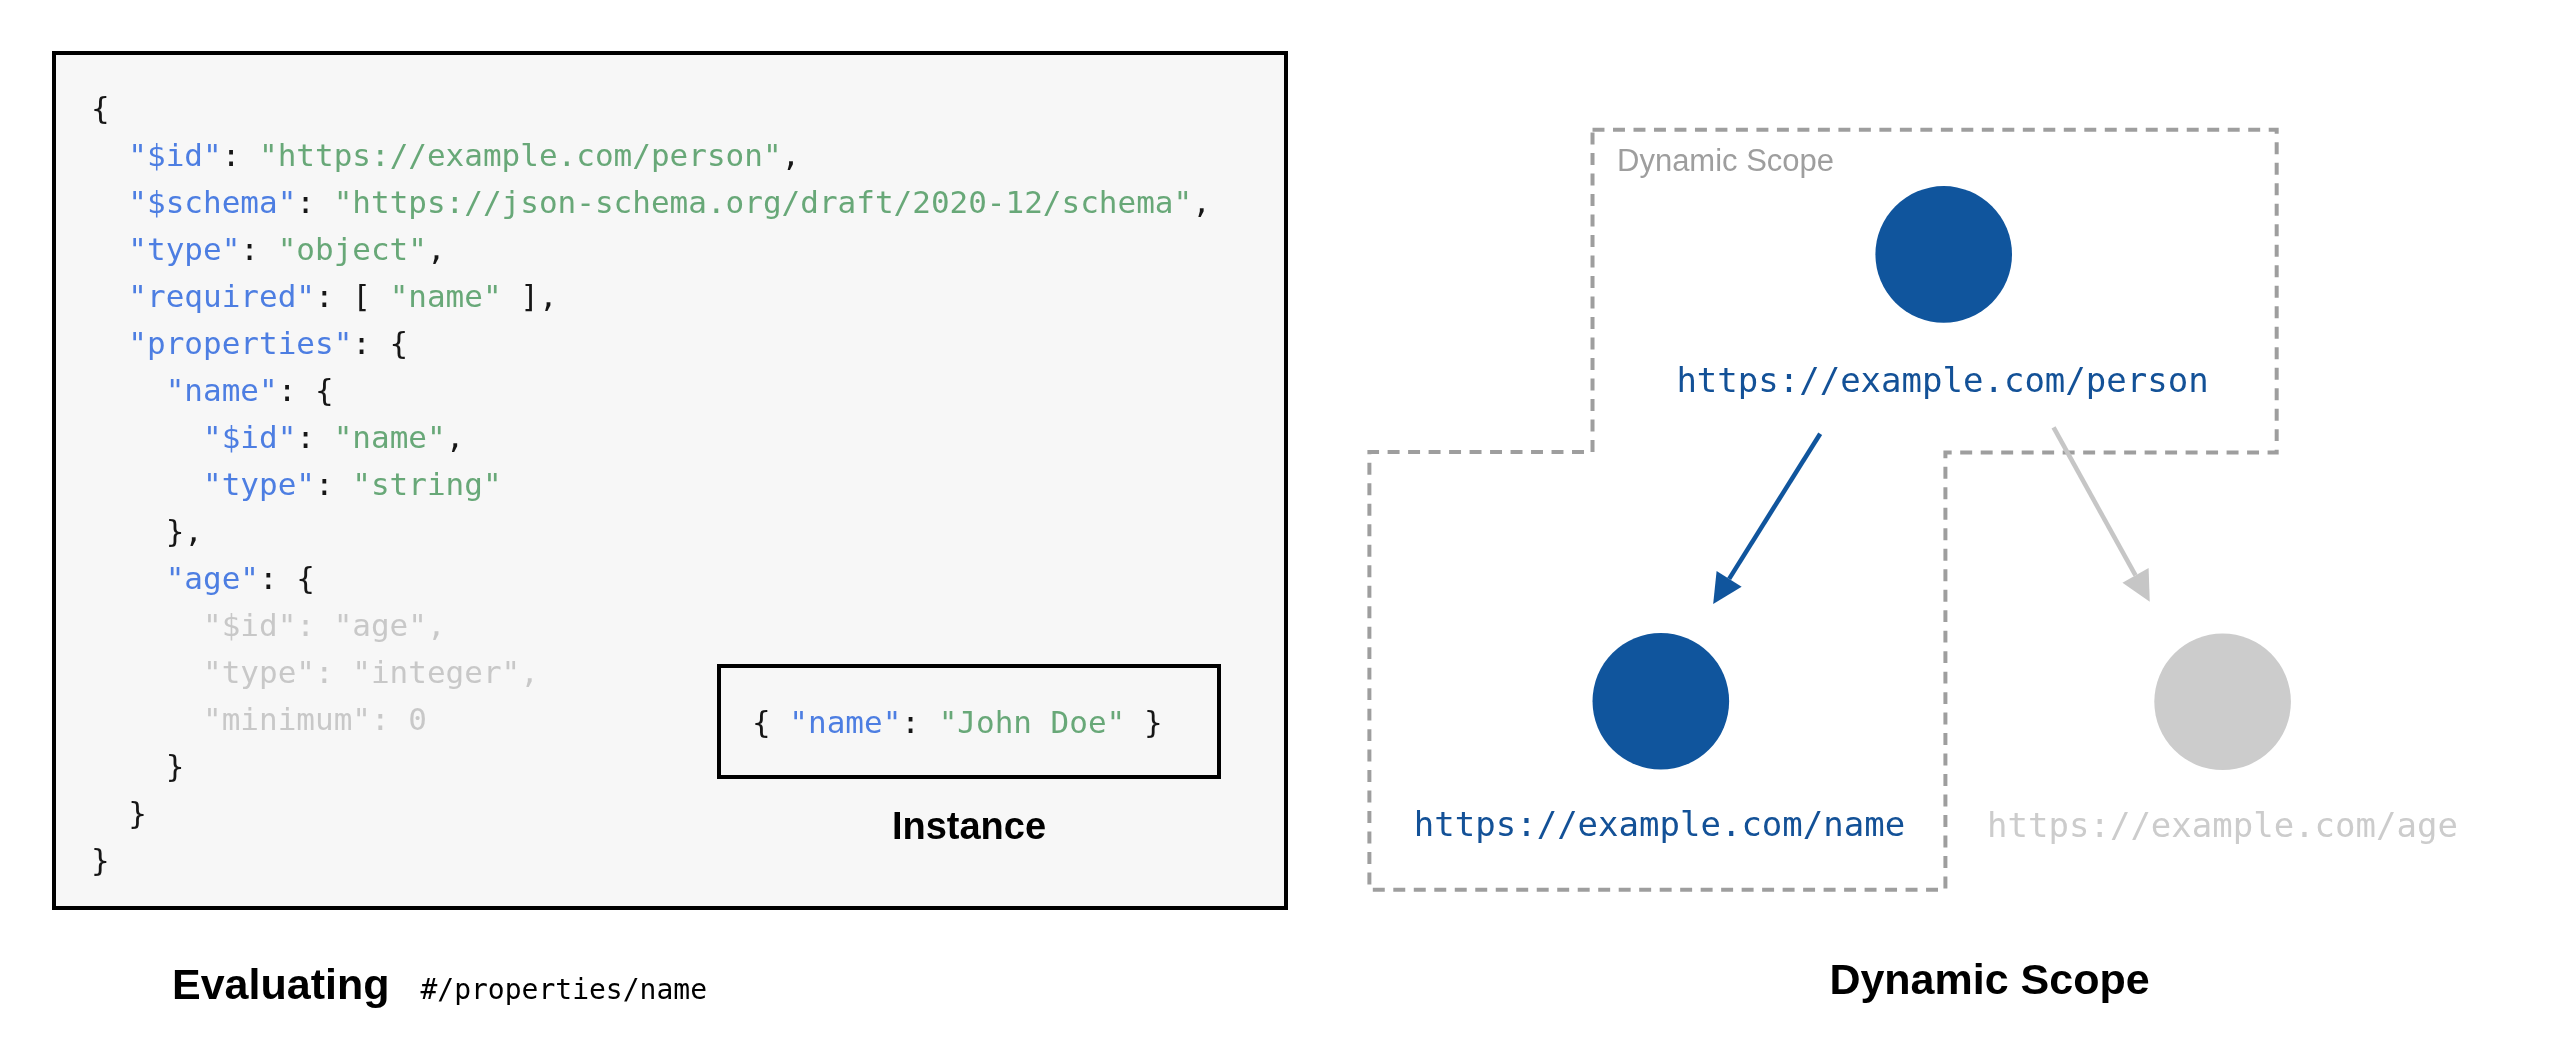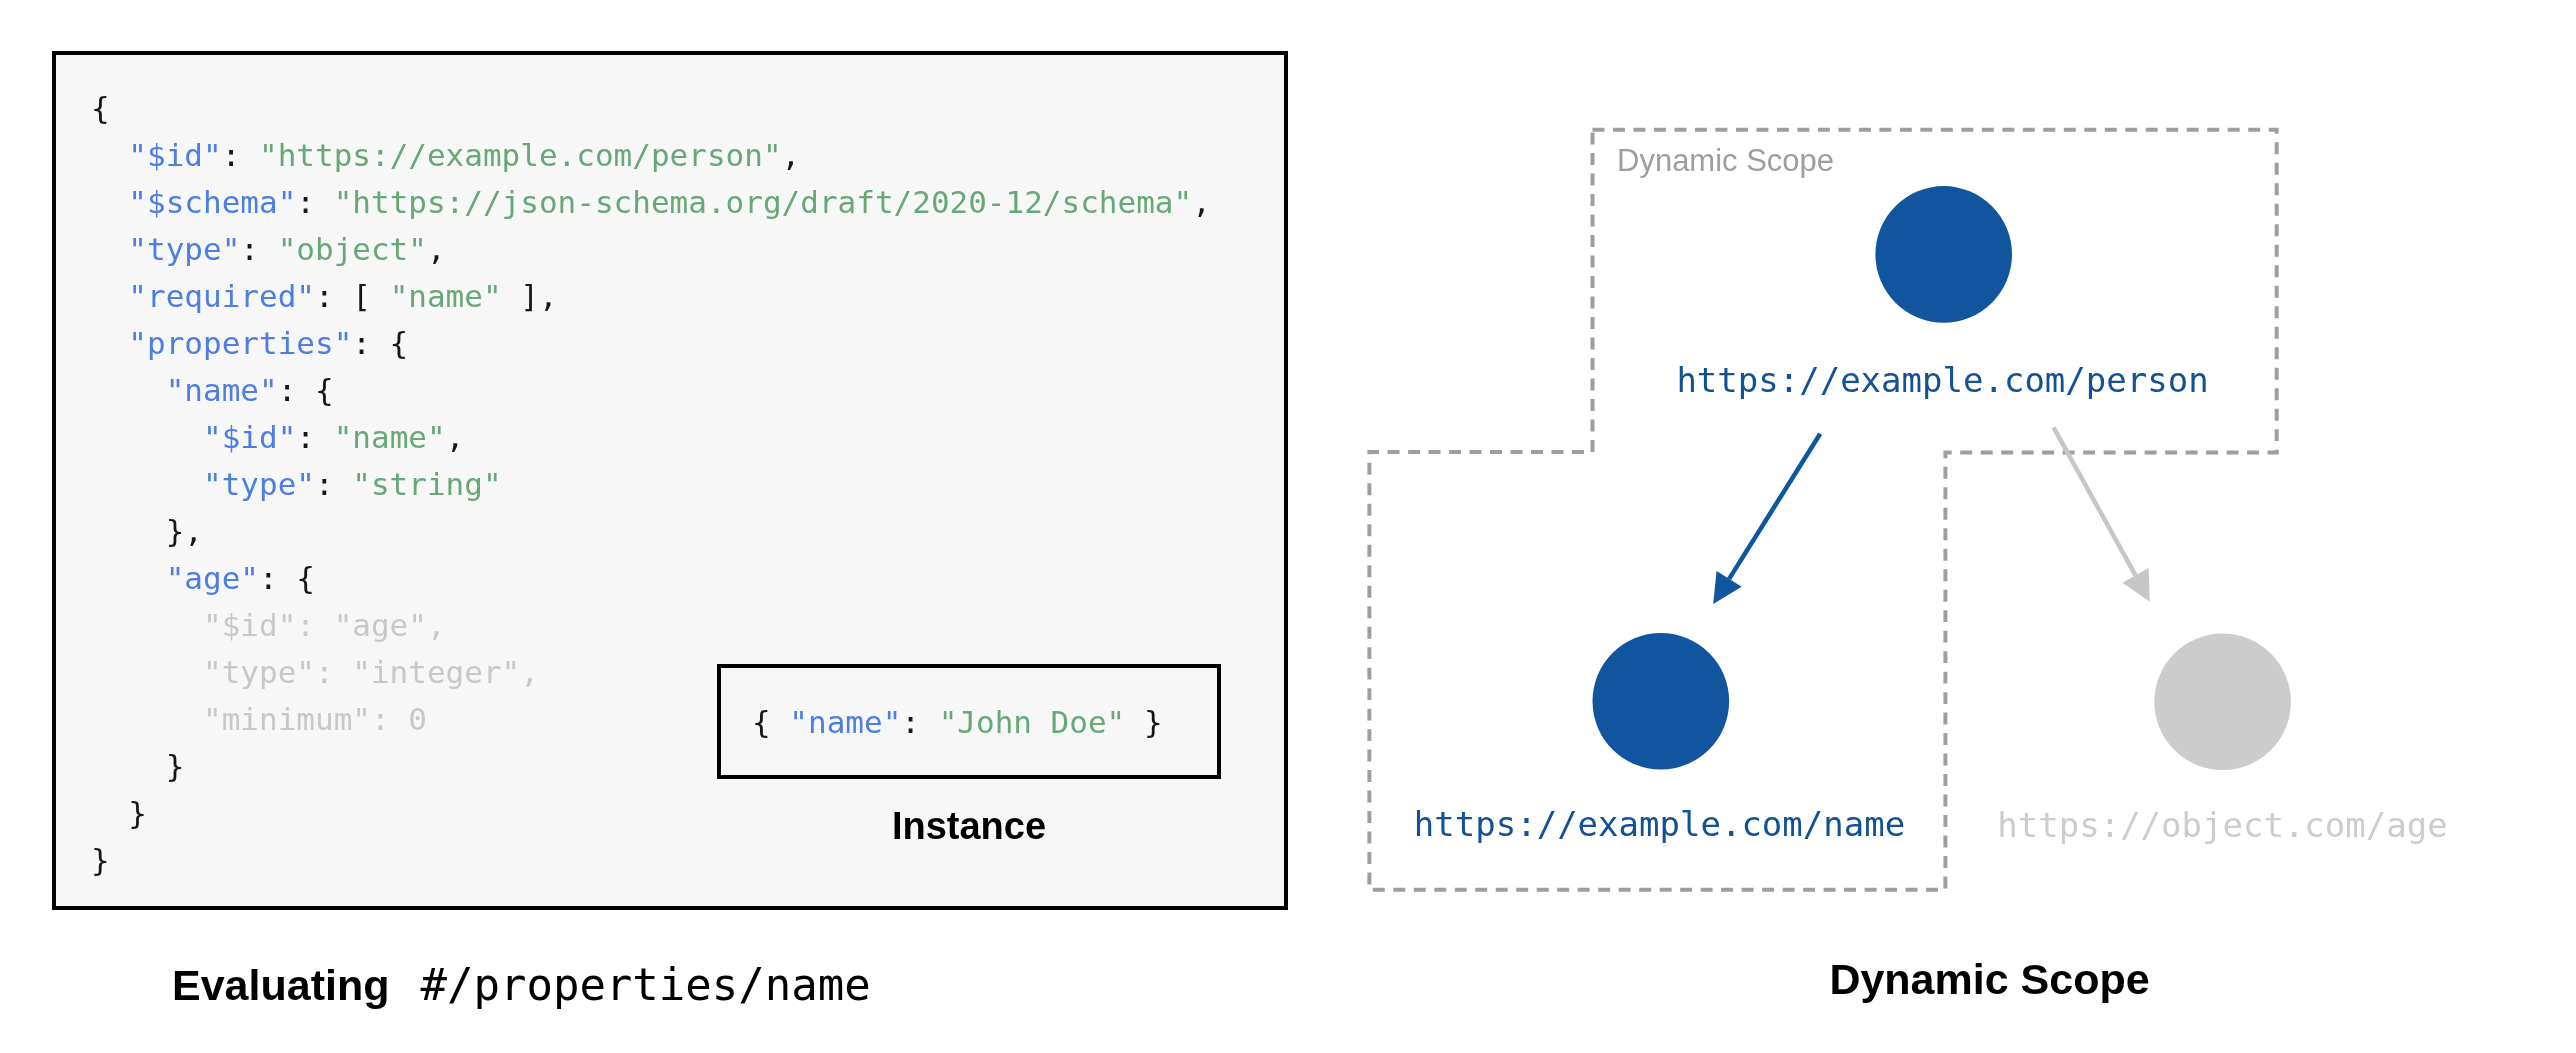--- a/index.html
+++ b/index.html
@@ -39,21 +39,21 @@
     text-align:center;font-weight:bold;font-size:38px;line-height:1;
     color:var(--caption-black,#000);
   }
 
   
   .caption{position:absolute;display:flex;align-items:baseline;margin-left:48px;}
   .caption-left{left:124px;top:963px;}
   .cap-bold{font-weight:bold;font-size:43px;line-height:1;color:var(--caption-black,#000);}
   .cap-mono{
     font-family:"DejaVu Sans Mono","Liberation Mono",monospace;
-    font-size:44px;line-height:1;margin-left:31px;color:var(--caption-black,#000);
+    font-size:28px;line-height:1;margin-left:31px;color:var(--caption-black,#000);
   }
   .caption-right{
     left:1657px;top:958px;width:569px;display:block;text-align:center;
     font-weight:bold;font-size:43px;line-height:1;color:var(--caption-black,#000);
   }
 
   
   .diagram-svg{position:absolute;left:0;top:0;width:2576px;height:1053px;}
   .scope-outline{
     fill:none;stroke:var(--dash-gray,#9e9e9e);stroke-width:7;
@@ -106,17 +106,17 @@
     <polygon class="arrow-gray-head" points="3776,1057 3728,1024 3774,998"></polygon>
     <circle class="node-active" cx="3414" cy="447" r="120"></circle>
     <circle class="node-active" cx="2917" cy="1232" r="120"></circle>
     <circle class="node-inactive" cx="3904" cy="1233" r="120"></circle>
   </svg>
 
   <div class="scope-label">Dynamic Scope</div>
 
   <div class="node-label label-name">https://example.com/name</div>
   <div class="node-label label-person">https://example.com/person</div>
-  <div class="node-label label-age">https://object.com/age</div>
+  <div class="node-label label-age">https://example.com/age</div>
 
   <div class="caption caption-right">Dynamic Scope</div>
 </div>
 
 
 </body></html>

